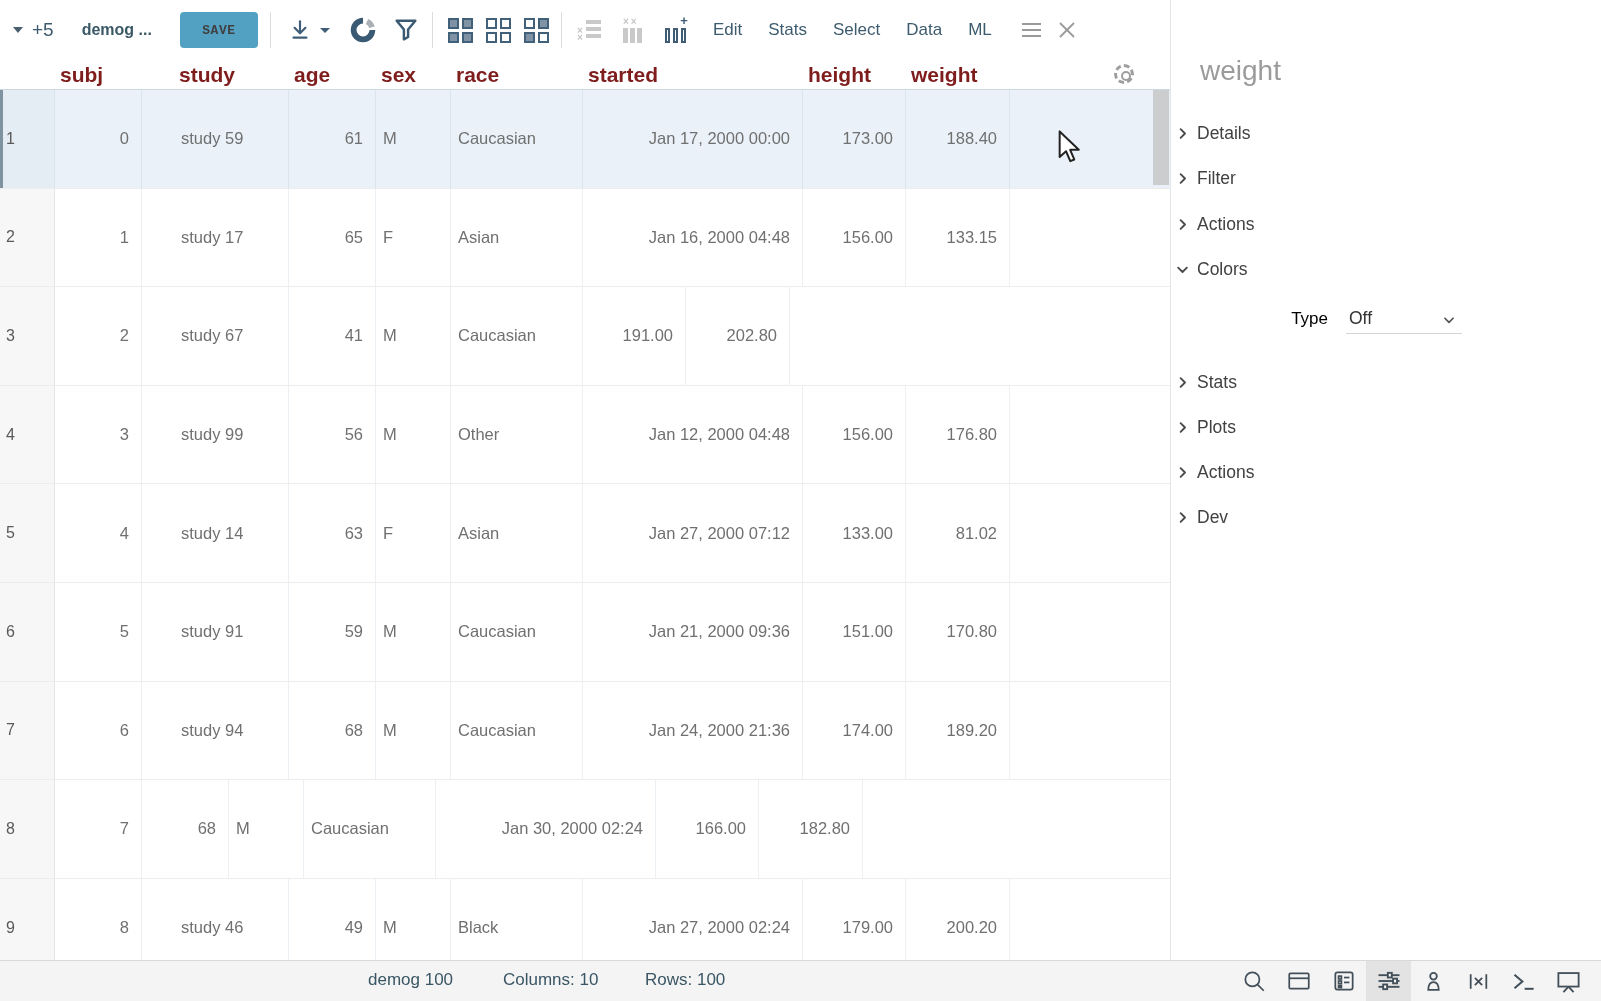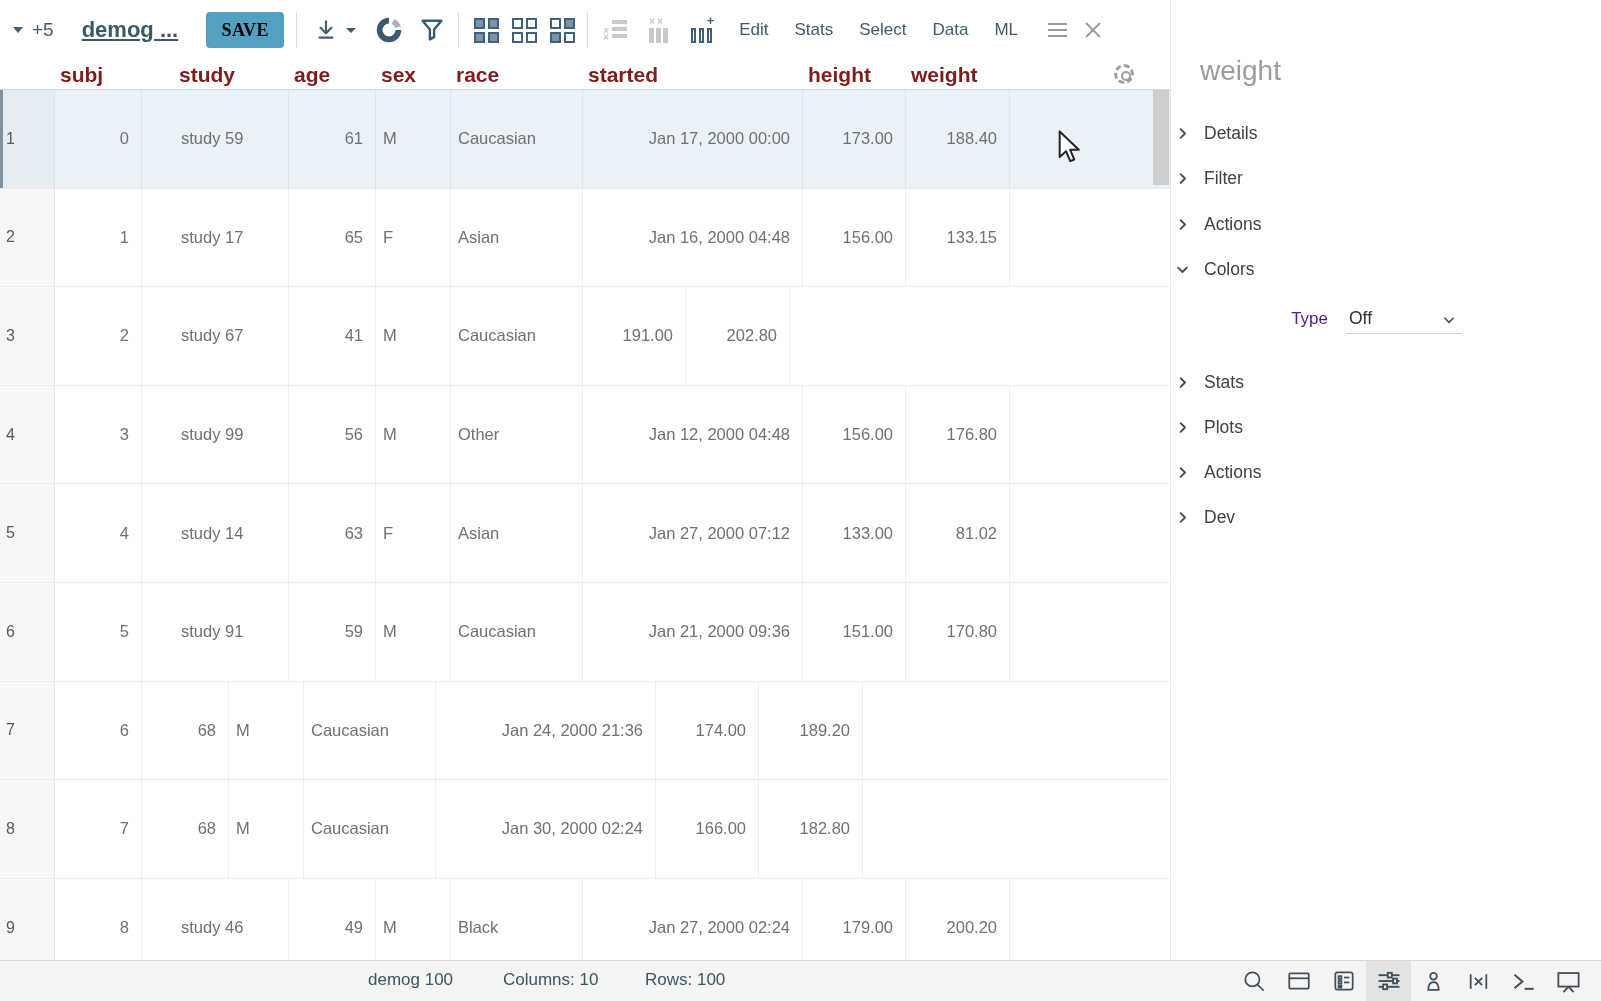--- a/index.html
+++ b/index.html
@@ -6,24 +6,24 @@
   html,body { width:1601px; height:1001px; overflow:hidden; background:#fff;
     font-family:"Liberation Sans", sans-serif; }
   .app { position:relative; width:1601px; height:1001px; background:#fff; overflow:hidden; }
 
   
   .toolbar { position:absolute; top:0; left:0; width:1170px; height:60px;
     display:flex; align-items:center; background:#fff; }
   .tb-caret { width:0; height:0; border-left:5.5px solid transparent; border-right:5.5px solid transparent;
     border-top:6px solid #4a5f6d; margin-left:13px; cursor:pointer; }
   .tb-badge { color:#3d5b6e; font-size:19px; margin-left:9px; cursor:pointer; }
-  .tb-title { color:#3a5866; font-size:22px; font-weight:bold; margin-left:28px; cursor:pointer;text-decoration:underline; }
+  .tb-title { color:#3a5866; font-size:16px; font-weight:bold; margin-left:28px; cursor:pointer; }
   .save-btn { margin-left:28px; width:78px; height:36px; background:#52a0c2; border:none; border-radius:4px;
-    color:#000000; font-size:18px; font-weight:bold; letter-spacing:0.5px; cursor:pointer;
-    font-family:Liberation Serif, serif; }
+    color:#404040; font-size:13px; font-weight:bold; letter-spacing:0.5px; cursor:pointer;
+    font-family:Liberation Mono, monospace; }
   .tb-divider { width:1px; height:36px; background:#dcdcdc; margin-left:12px; }
   .tb-icon { display:inline-flex; align-items:center; justify-content:center; cursor:pointer; }
   .dl-group { display:flex; align-items:center; margin-left:16px; }
   .dl-caret { width:0; height:0; border-left:5px solid transparent; border-right:5px solid transparent;
     border-top:5.5px solid #3f5d77; margin-left:7px; cursor:pointer; }
   .grid-icons { display:flex; align-items:center; gap:13px; margin-left:15px; }
   .sqgrid { display:grid; grid-template-columns:11px 11px; grid-template-rows:11px 11px; gap:3px; cursor:pointer; }
   .sq { width:11px; height:11px; border:2px solid #41607a; background:#fff; }
   .sq.f { background:#7f93a4; }
   .rowcol-icons { display:flex; align-items:center; gap:17px; margin-left:15px; }
@@ -67,23 +67,23 @@
   .w-sex{width:75px;} .w-race{width:132px;} .w-started{width:220px;} .w-height{width:103px;}
   .w-weight{width:104px;} .w-filler{width:175px; flex:1;}
   .scroll-thumb { position:absolute; top:90px; left:1153px; width:16px; height:95px; background:#cbcdcf; cursor:pointer; }
 
   
   .panel { position:absolute; top:0; left:1170px; width:431px; height:960px; background:#fff;
     border-left:1px solid #e5e5e5; }
   .panel-title { position:absolute; top:55px; left:29px; font-size:28px; color:#9b9b9b; }
   .psection { position:absolute; left:0; height:30px; display:flex; align-items:center; cursor:pointer; }
   .psection .chev { width:15px; height:15px; margin-left:4px; flex:none; }
-  .psection .plabel { margin-left:14px; color:#414141; font-size:17.5px; }
+  .psection .plabel { margin-left:7px; color:#414141; font-size:17.5px; }
   .type-row { position:absolute; top:305px; left:0; width:100%; height:30px; }
-  .type-label { position:absolute; left:113px; width:44px; text-align:right; color:#4c1d95; font-size:17px; top:4px; }
+  .type-label { position:absolute; left:113px; width:44px; text-align:right; color:#000000; font-size:17px; top:4px; }
   .type-select { position:absolute; left:175px; top:0; width:116px; height:29px;
     border-bottom:1px solid #d4d4d4; cursor:pointer; }
   .type-value { position:absolute; left:3px; top:3px; font-size:17.5px; color:#333; }
   .type-chev { position:absolute; right:6px; top:8px; }
 
   
   .statusbar { position:absolute; left:0; top:960px; width:1601px; height:41px; background:#f4f4f4;
     border-top:1px solid #d9d9d9; }
   .sb-text { position:absolute; top:9px; font-size:17px; color:#3a5665; }
   .sb-name { left:368px; } .sb-cols { left:503px; } .sb-rows { left:645px; }
@@ -269,20 +269,21 @@
         <div class="cell c-txt w-sex">M</div>
         <div class="cell c-txt w-race">Caucasian</div>
         <div class="cell c-num w-started">Jan 21, 2000 09:36</div>
         <div class="cell c-num w-height">151.00</div>
         <div class="cell c-num w-weight">170.80</div>
         <div class="cell c-filler w-filler"></div>
       </div>
         <div class="grow">
         <div class="cell c-rownum w-rownum">7</div>
         <div class="cell c-num w-subj">6</div>
+        <div class="cell c-txt w-study">study 94</div>
         <div class="cell c-num w-age">68</div>
         <div class="cell c-txt w-sex">M</div>
         <div class="cell c-txt w-race">Caucasian</div>
         <div class="cell c-num w-started">Jan 24, 2000 21:36</div>
         <div class="cell c-num w-height">174.00</div>
         <div class="cell c-num w-weight">189.20</div>
         <div class="cell c-filler w-filler"></div>
       </div>
         <div class="grow">
         <div class="cell c-rownum w-rownum">8</div>

